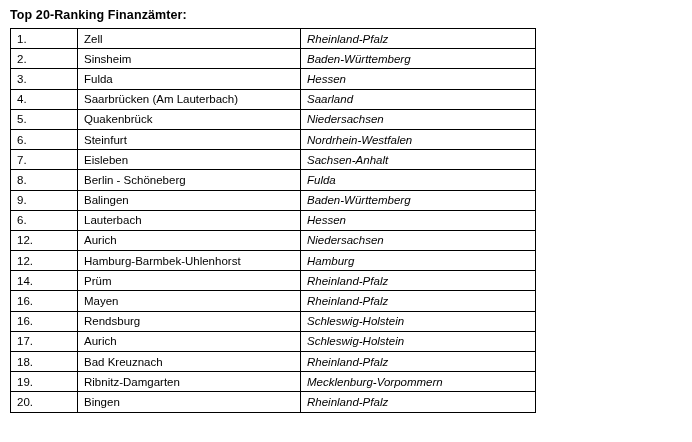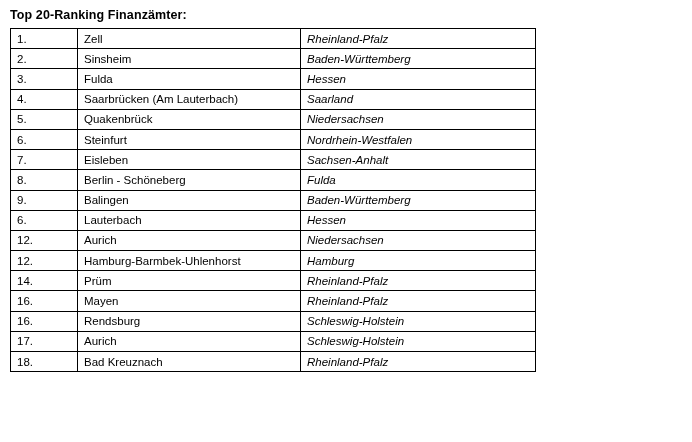--- a/index.html
+++ b/index.html
@@ -140,16 +140,26 @@
         <tr>
           <td class="rank">17.</td>
           <td class="office">Aurich</td>
           <td class="state">Schleswig-Holstein</td>
         </tr>
         <tr>
           <td class="rank">18.</td>
           <td class="office">Bad Kreuznach</td>
           <td class="state">Rheinland-Pfalz</td>
         </tr>
+        <tr>
+          <td class="rank">19.</td>
+          <td class="office">Ribnitz-Damgarten</td>
+          <td class="state">Mecklenburg-Vorpommern</td>
+        </tr>
+        <tr>
+          <td class="rank">20.</td>
+          <td class="office">Bingen</td>
+          <td class="state">Rheinland-Pfalz</td>
+        </tr>
       </tbody>
   </table>
 
 </div>
 
 </body></html>

